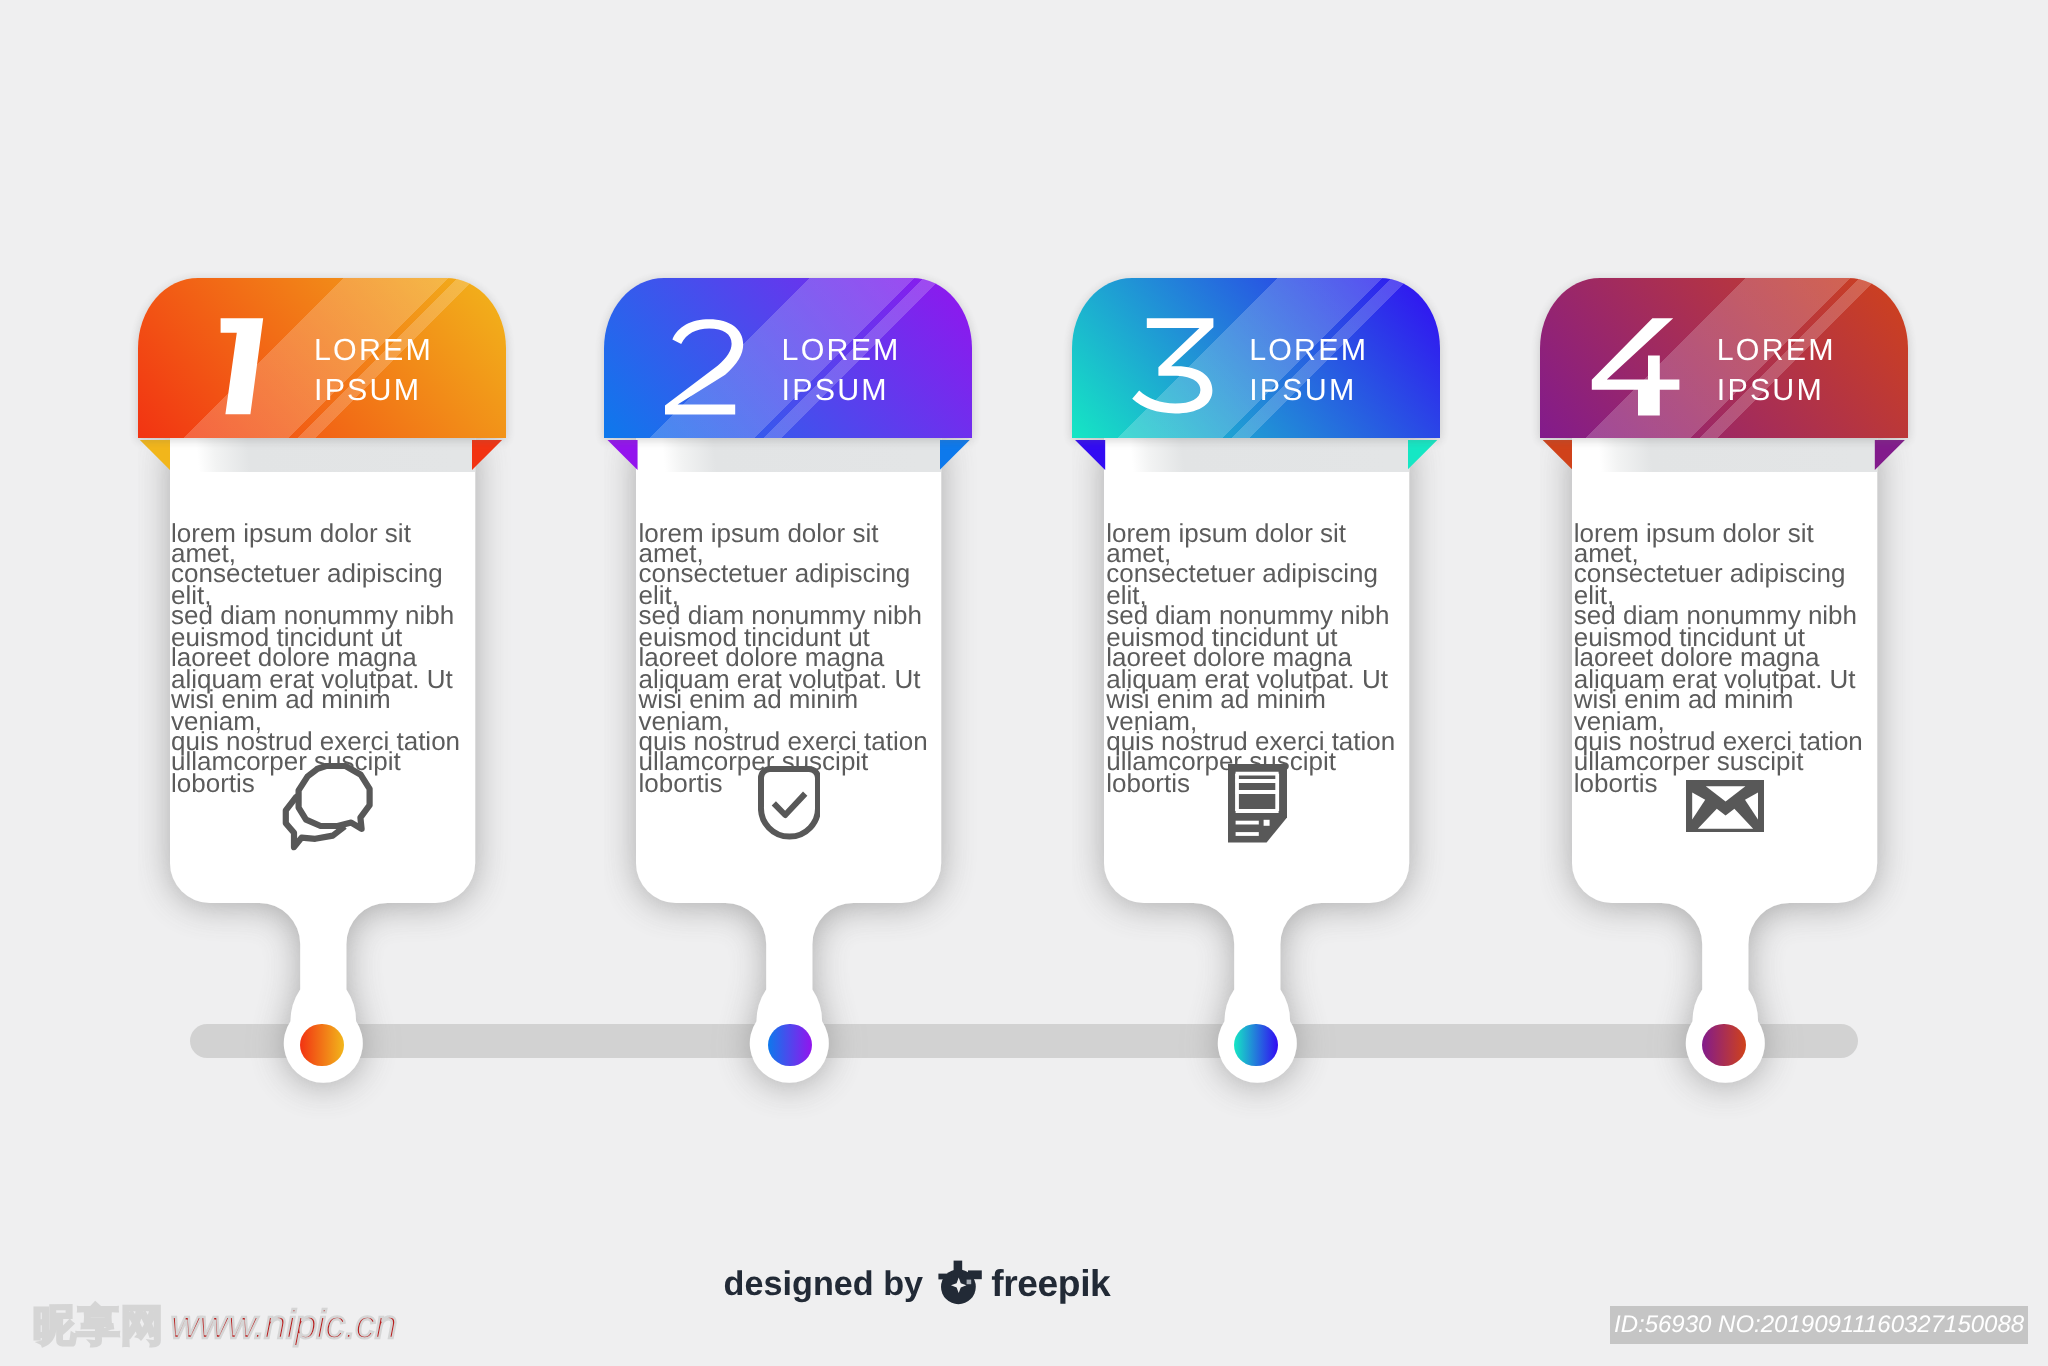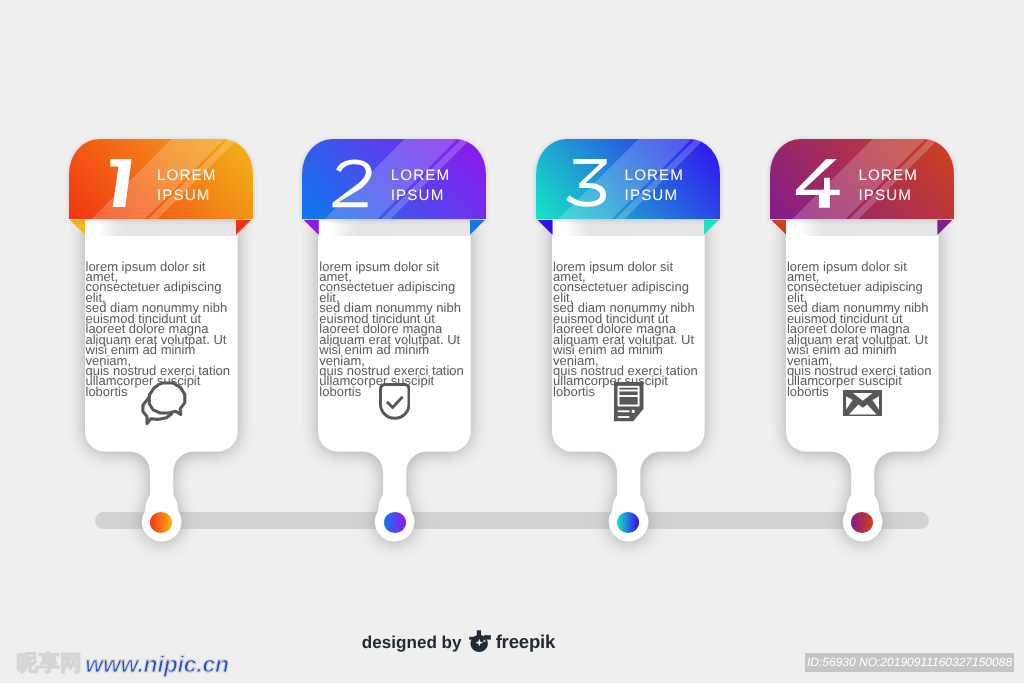--- a/index.html
+++ b/index.html
@@ -41,21 +41,21 @@
 
   
   .footer{position:absolute;left:0;top:630.4px;width:917px;text-align:center;
           color:#222a36;font-size:17.1px;line-height:17px;font-weight:700;letter-spacing:0px;}
   .footer .fp{display:inline-block;vertical-align:-5.0px;margin:0 2px 0 7px;}
   .footer .brand{font-size:18.6px;letter-spacing:-0.2px;margin-left:3px;}
   .wm{position:absolute;left:16.5px;top:653px;display:flex;align-items:flex-start;}
   .wm-cn{font-size:21.5px;font-weight:700;color:#f2f2f2;letter-spacing:0.4px;
          -webkit-text-stroke:1.2px #d5d5d5;line-height:1;
          font-family:"Liberation Sans",sans-serif;}
-  .wm-site{font-size:23px;font-style:italic;font-weight:700;color:#1d4ed8;
+  .wm-site{font-size:20px;font-style:italic;font-weight:400;color:#b91c1c;
            margin-left:3px;-webkit-text-stroke:1.2px #d5d5d5;line-height:1;
            letter-spacing:-0.2px;}
   .idbadge{position:absolute;left:805px;top:652.6px;width:209.1px;height:19.8px;
            background:#c5c5c5;color:#fff;font-size:12px;line-height:19.8px;
            text-align:center;letter-spacing:0;font-style:italic;}
 </style>
 </head>
 <body>
 
 <div class="stage">

